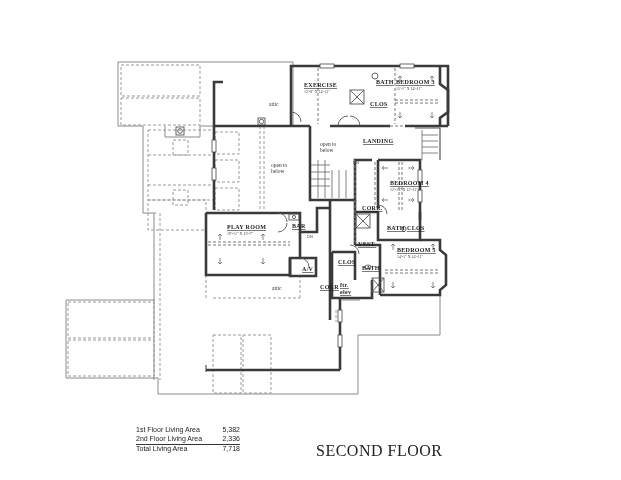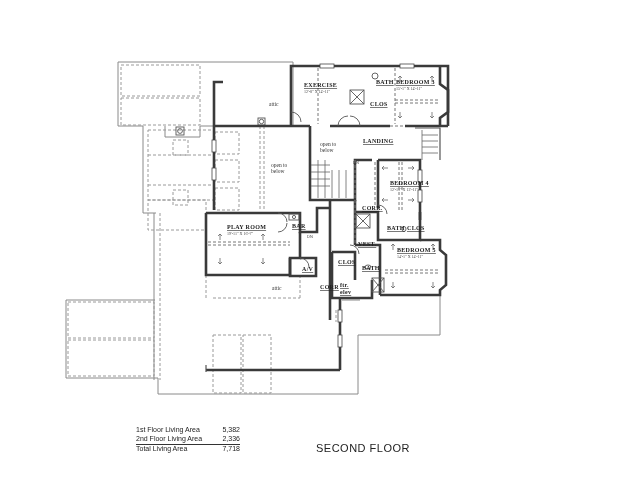--- a/index.html
+++ b/index.html
@@ -14,21 +14,21 @@
     .fix { fill: none; stroke: #555; stroke-width: 0.9; }
     .room-label { font-family: "Liberation Serif", serif; font-size: 6px; font-weight: bold; fill: #222; letter-spacing: 0.3px; text-decoration: underline; }
     .room-dim { font-family: "Liberation Serif", serif; font-size: 4px; fill: #444; }
     .note { font-family: "Liberation Serif", serif; font-size: 5.5px; fill: #333; }
     .tiny { font-family: "Liberation Sans", sans-serif; font-size: 4px; fill: #444; }
     .arrow { stroke: #555; stroke-width: 0.7; fill: none; }
 
     .area-table { position: absolute; left: 136px; top: 426px; width: 104px; font-size: 7px; color: #222; }
     .area-row { display: flex; justify-content: space-between; line-height: 8.5px; }
     .area-row.total { border-top: 1px solid #333; margin-top: 1px; padding-top: 0; }
-    .floor-title { position: absolute; left: 316px; top: 442px; font-size: 11px; color: #222; letter-spacing: 0.5px; }
+    .floor-title { position: absolute; left: 316px; top: 442px; font-size: 16px; color: #222; letter-spacing: 0.5px; font-family: Liberation Serif, serif; }
   </style>
 </head>
 <body>
 
 <svg id="plan" viewBox="0 0 621 480" xmlns="http://www.w3.org/2000/svg">
 
   <g>
 
     <polyline class="outline" points="118,62 293,62 293,126"></polyline>
     <polyline class="outline" points="118,62 118,126 143,126 143,213 156,213"></polyline>

